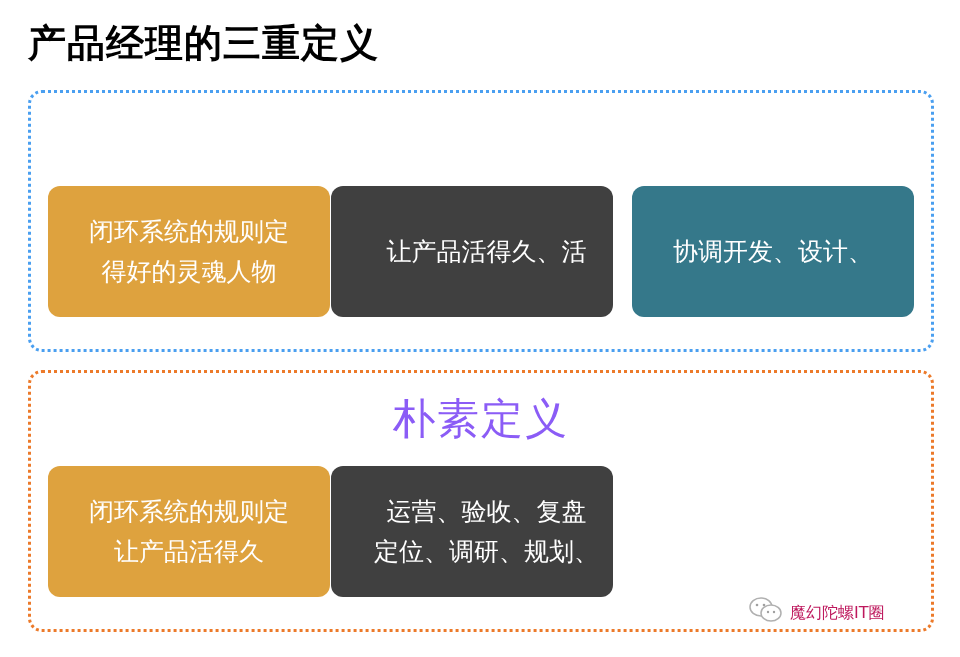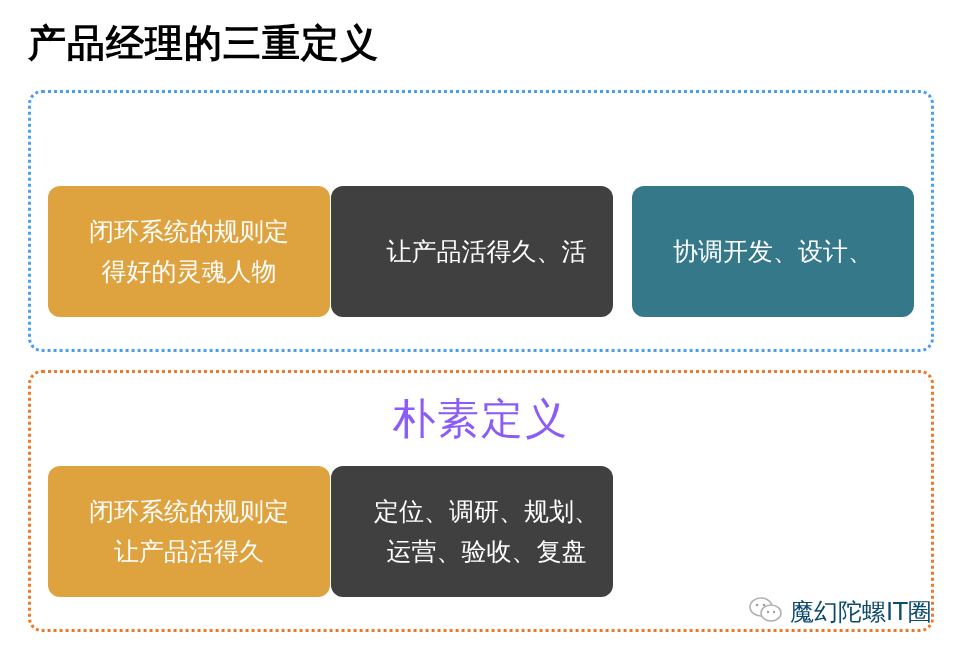--- a/index.html
+++ b/index.html
@@ -25,22 +25,22 @@
   .card {
     position: absolute; top: 93px; width: 282px; height: 131px; border-radius: 12px;
     display: flex; align-items: center; justify-content: center; text-align: center;
     color: #ffffff; font-size: 25px; line-height: 40px; padding: 0 14px;
   }
   .card span { display: block; }
   .card.c1 { left: 17px; background: #dea23e; }
   .card.c2 { left: 300px; background: #404040; padding-left: 43px; }
   .card.c3 { left: 601px; background: #35788a; align-items: center; }
   .watermark {
-    position: absolute; left: 748px; top: 596px; display: flex; align-items: flex-start;
-    color: #0c4a6e; font-size: 24px; text-shadow: 1px 1px 0 #ffffff, -1px -1px 0 #ffffff;
+    position: absolute; left: 748px; top: 596px; display: flex; align-items: flex-end;
+    color: #be185d; font-size: 16px; text-shadow: 1px 1px 0 #ffffff, -1px -1px 0 #ffffff;
   }
   .watermark .wx { width: 36px; height: 28px; margin-right: 6px; }
 </style>
 </head>
 <body>
 
 <div class="title">产品经理的三重定义</div>
 
 <div class="section blue">
   <div class="card c1">
@@ -64,22 +64,22 @@
 <div class="section orange">
   <div class="section-title">朴素定义</div>
   <div class="card c1">
     <div>
       <span>闭环系统的规则定</span>
       <span>让产品活得久</span>
     </div>
   </div>
   <div class="card c2">
     <div>
+      <span>运营、验收、复盘</span>
       <span>定位、调研、规划、</span>
-      <span>运营、验收、复盘</span>
     </div>
   </div>
 </div>
 
 <div class="watermark">
   <svg class="wx" viewBox="0 0 36 28">
     <ellipse cx="13" cy="11" rx="11" ry="9" fill="#ffffff" stroke="#b0b0b0" stroke-width="1.5"></ellipse>
     <ellipse cx="23" cy="17" rx="10" ry="8" fill="#ffffff" stroke="#b0b0b0" stroke-width="1.5"></ellipse>
     <circle cx="9" cy="9" r="1.3" fill="#a0a0a0"></circle>
     <circle cx="16" cy="9" r="1.3" fill="#a0a0a0"></circle>

